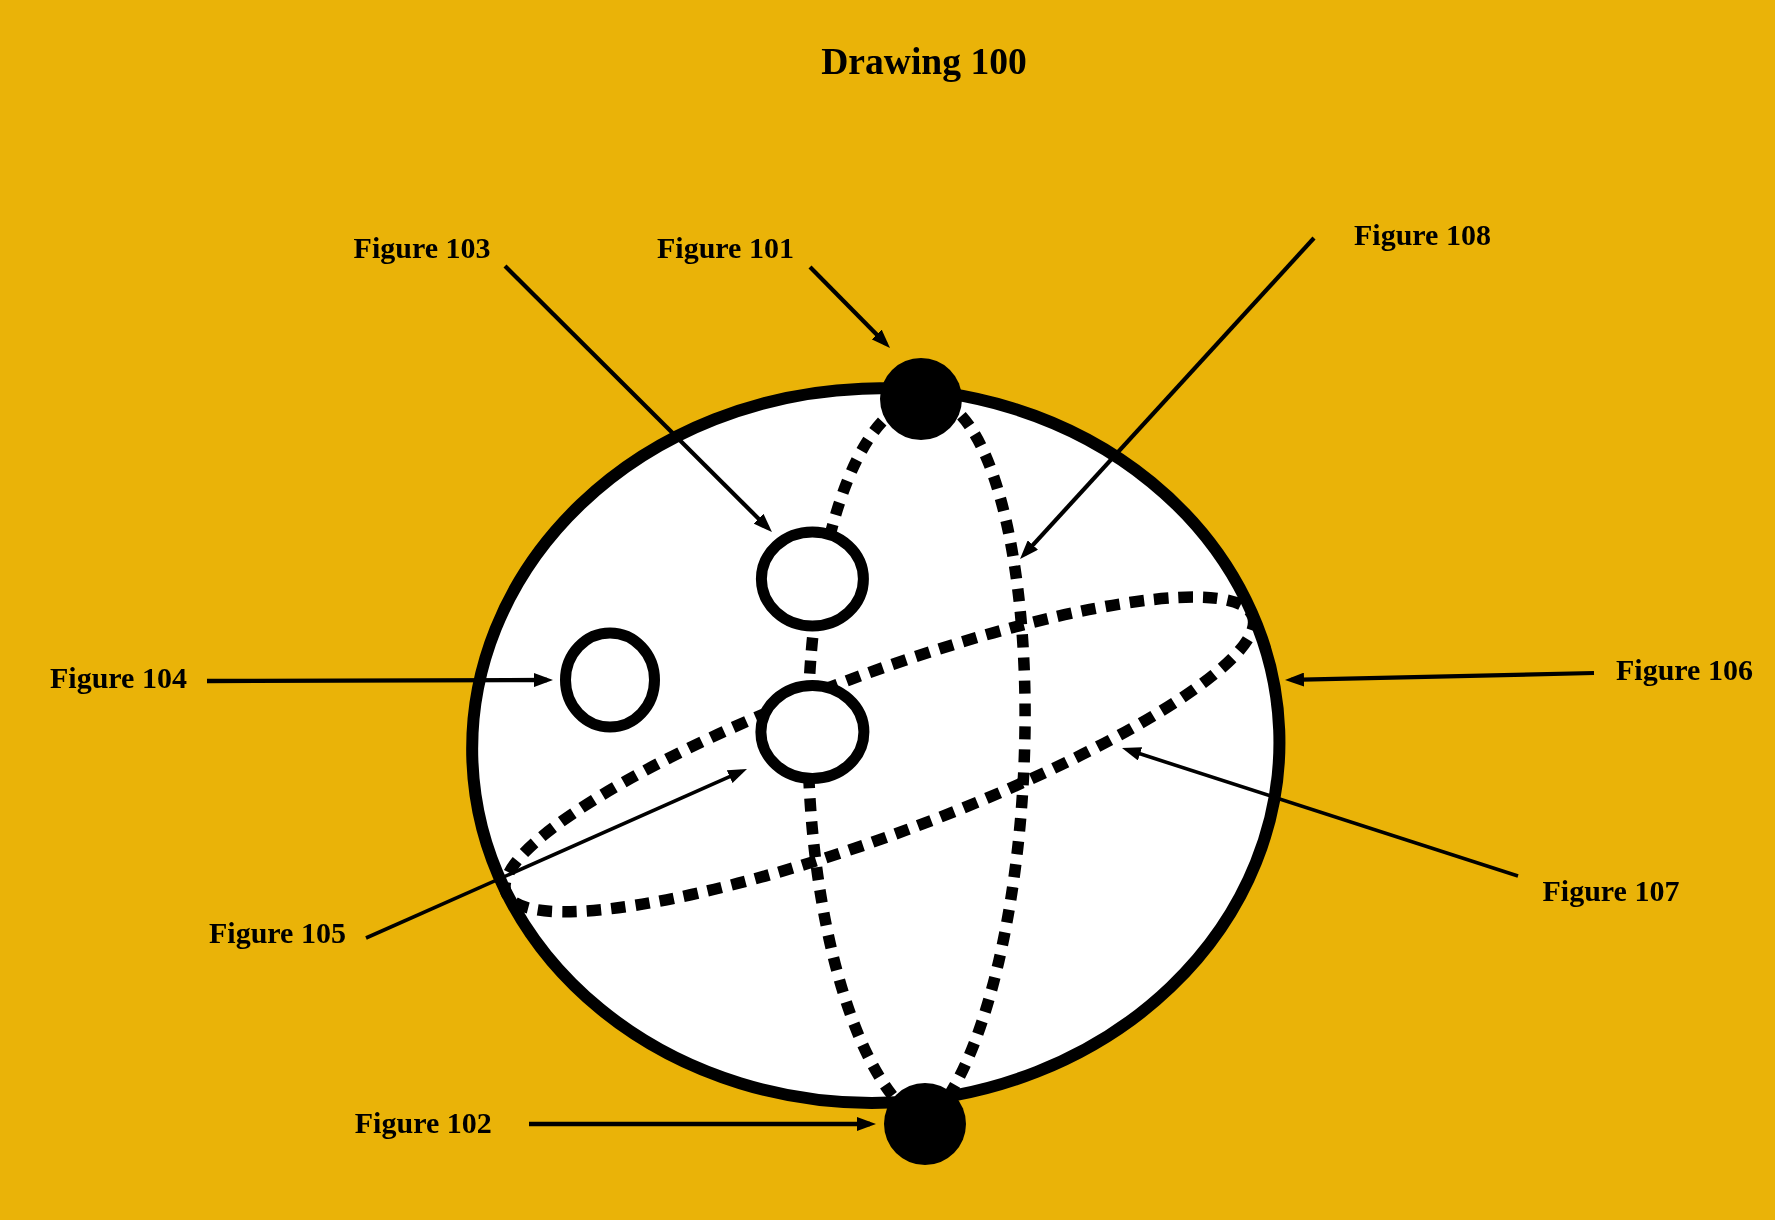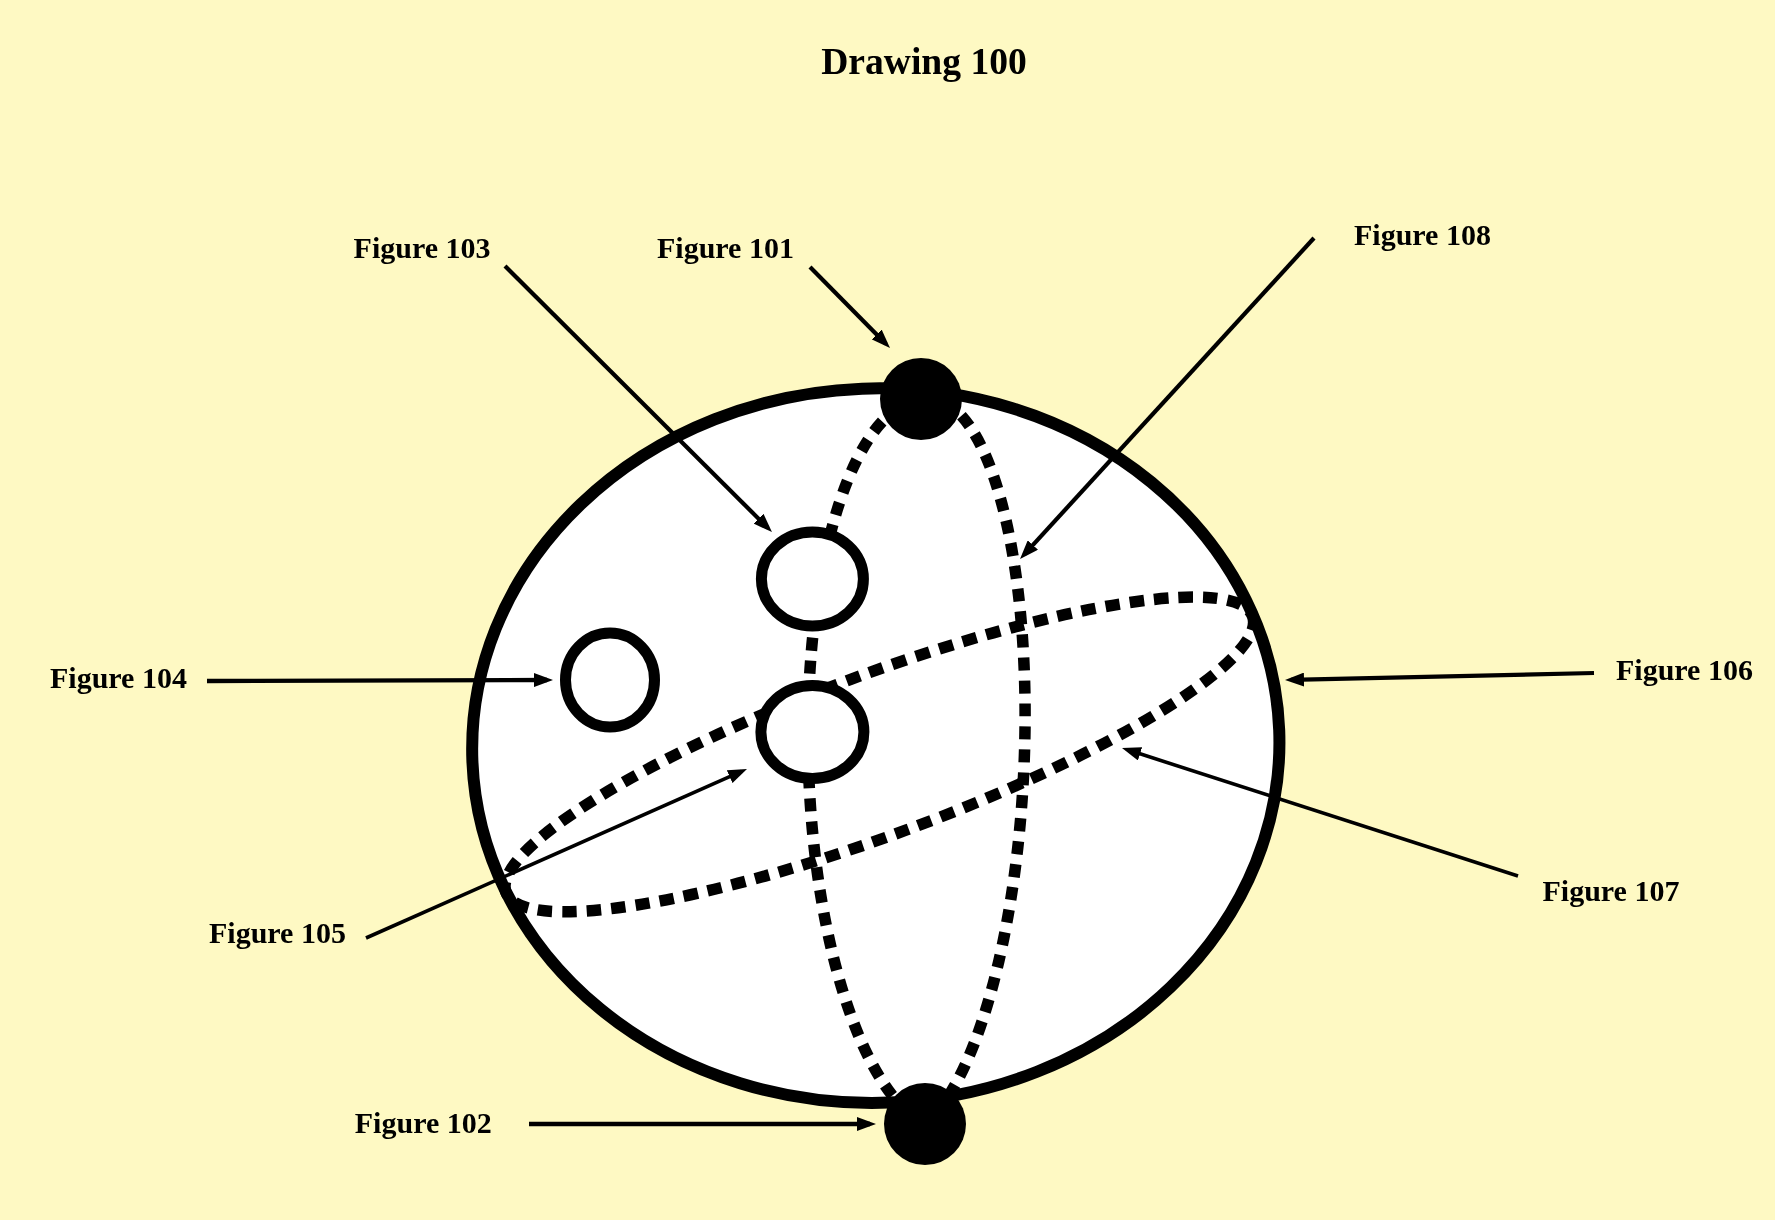--- a/index.html
+++ b/index.html
@@ -1,16 +1,16 @@
 <!DOCTYPE html>
 <html><head>
 <meta charset="utf-8">
 <style>
   html,body{margin:0;padding:0;background:#ffffff;}
-  .page{width:1775px;height:1220px;position:relative;background:#fef9c3;overflow:hidden;}
+  .page{width:1775px;height:1220px;position:relative;background:#eab308;overflow:hidden;}
   svg{position:absolute;left:0;top:0;}
   text{font-family:"Liberation Serif", serif;font-weight:bold;fill:#000000;}
   .lbl{font-size:30px;}
 </style>
 </head>
 <body>
 <div class="page">
 <svg width="1775" height="1220" viewBox="0 0 1775 1220">
   <defs>
     <marker id="ah" viewBox="0 0 19 14" markerWidth="19" markerHeight="14" refX="13" refY="7" orient="auto" markerUnits="userSpaceOnUse">

